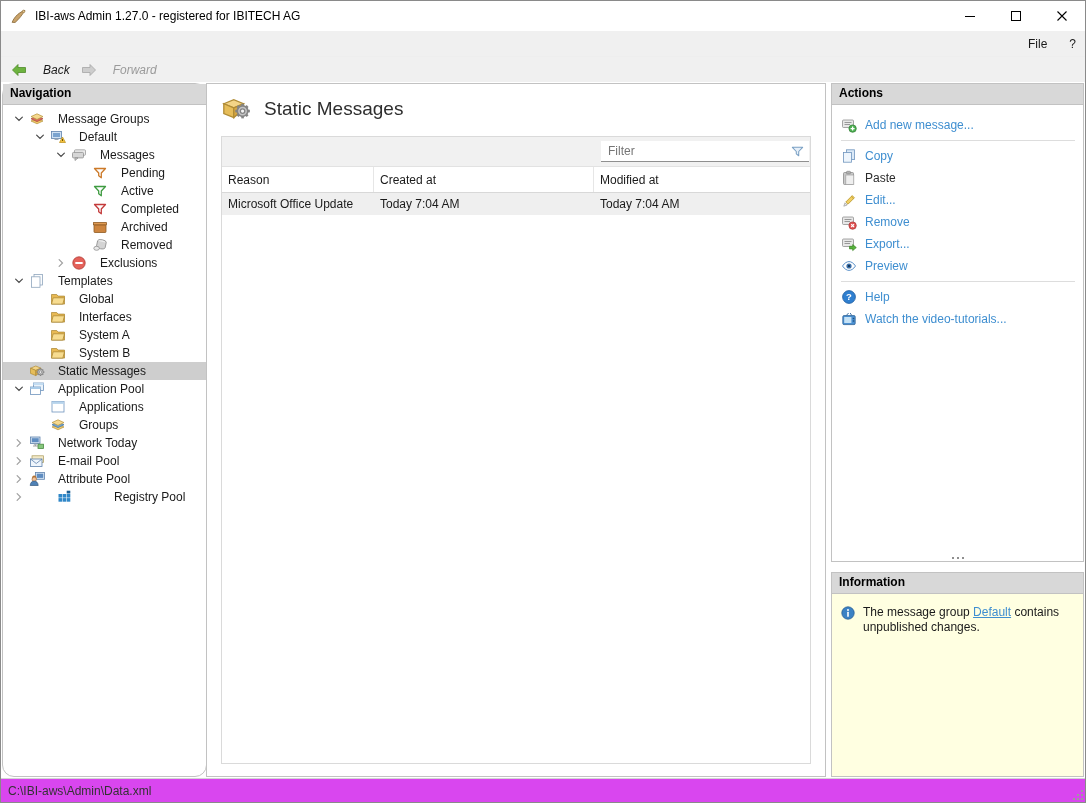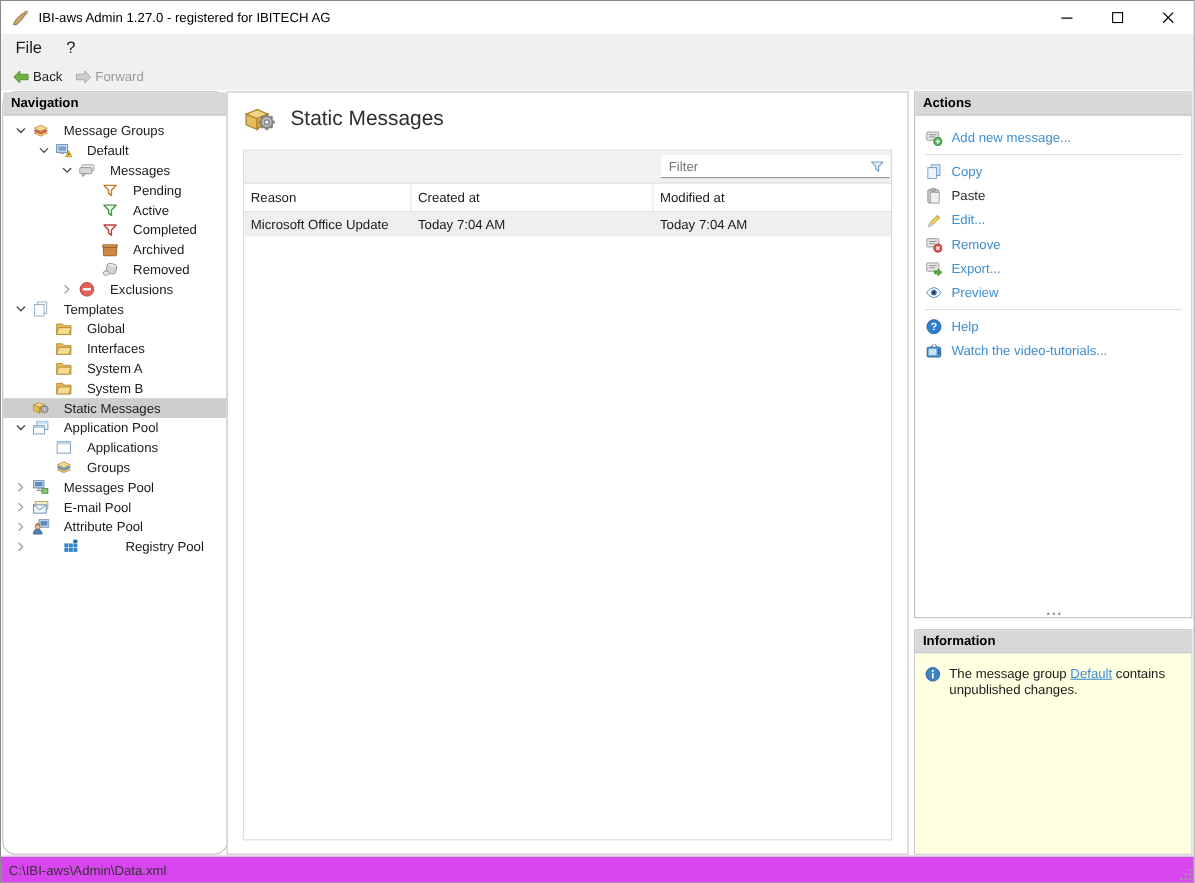--- a/index.html
+++ b/index.html
@@ -8,24 +8,24 @@
 
   
   .titlebar{height:30px;display:flex;align-items:center;background:#fff;}
   .appicon{width:17px;height:17px;margin-left:9px;display:inline-block}
   .titlebar .title{margin-left:8px;font-size:12px;color:#000;}
   .wincontrols{margin-left:auto;display:flex;height:100%;}
   .wbtn{width:46px;height:100%;display:flex;align-items:center;justify-content:center;cursor:default;}
   .wbtn span{width:12px;height:12px;display:inline-block}
 
   
-  .menubar{height:25px;background:#f0f0f0;display:flex;align-items:center;font-size:15px;color:#1a1a1a;border-bottom:1px solid #eee;}
+  .menubar{height:25px;background:#f0f0f0;display:flex;align-items:center;font-size:12px;color:#1a1a1a;border-bottom:1px solid #eee;justify-content:flex-end;}
   .menuitem{padding:3px 9px;margin-left:4px;}
   .toolbar{height:26px;background:#f0f0f0;display:flex;align-items:center;padding-left:6px;}
-  .tbtn{display:flex;align-items:center;gap:3px;padding:2px 7px 2px 4px;font-size:12px;color:#1a1a1a;}
+  .tbtn{display:flex;align-items:center;gap:16px;padding:2px 7px 2px 4px;font-size:12px;color:#1a1a1a;font-style:italic;}
   .tbtn .ticon16{width:16px;height:16px;display:inline-block}
   .tbtn.disabled{color:#9a9a9a;}
 
   
   .workspace{position:absolute;top:81px;left:0;right:0;bottom:24px;background:#fff;}
   .panel{position:absolute;border:1px solid #c2c2c2;background:#fff;box-sizing:border-box;}
   .panel-header{height:20px;line-height:19px;background:#d8d8d8;border-bottom:1px solid #c2c2c2;font-size:12px;font-weight:bold;padding-left:7px;color:#000;}
   .nav-panel{left:1px;top:1px;width:205px;bottom:1px;border-radius:12px;}
   .main-panel{left:205px;top:1px;width:620px;bottom:1px;}
   .right-col{position:absolute;left:830px;right:1px;top:1px;bottom:1px;}
@@ -375,21 +375,21 @@
             </span>
             <span class="ticon">
               <svg viewBox="0 0 16 16">
                 <rect x="1.5" y="2" width="9.5" height="6.5" fill="#d3e2f1" stroke="#5f83ad" stroke-width="0.8"></rect>
                 <rect x="2.8" y="3.2" width="6.9" height="4" fill="#5e8cc0"></rect>
                 <rect x="4.8" y="8.5" width="3" height="1.2" fill="#98a4b2"></rect>
                 <rect x="9" y="9.2" width="5.5" height="4.2" fill="#86c77c" stroke="#4a8a42" stroke-width="0.8"></rect>
                 <path d="M4 11h5M6.3 9.7v1.3" stroke="#8a8a8a" stroke-width="0.8" fill="none"></path>
               </svg>
             </span>
-            <span class="tree-label">Messages Pool</span>
+            <span class="tree-label">Network Today</span>
           </div>
           <div class="tree-row" style="padding-left: 6px;">
             <span class="expander">
               <svg viewBox="0 0 16 16">
                 <path d="M5.5 3.5 10 8l-4.5 4.5" fill="none" stroke="#a0a0a0" stroke-width="1.6" stroke-linecap="round"></path>
               </svg>
             </span>
             <span class="ticon">
               <svg viewBox="0 0 16 16">
                 <rect x="3" y="2.8" width="11.5" height="6.8" fill="#f3e9c8" stroke="#a89858" stroke-width="0.7"></rect>

